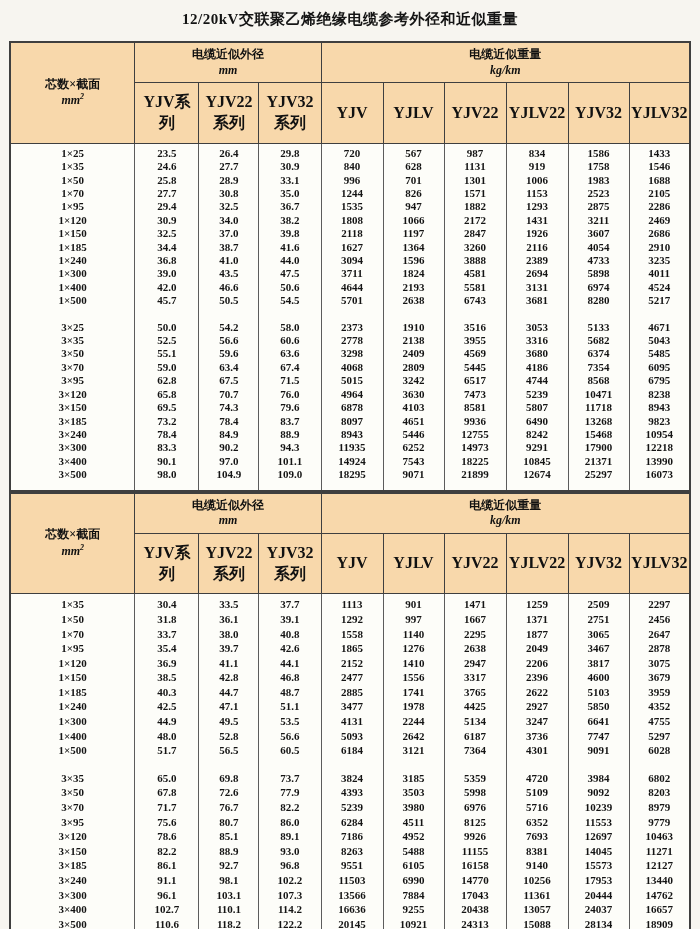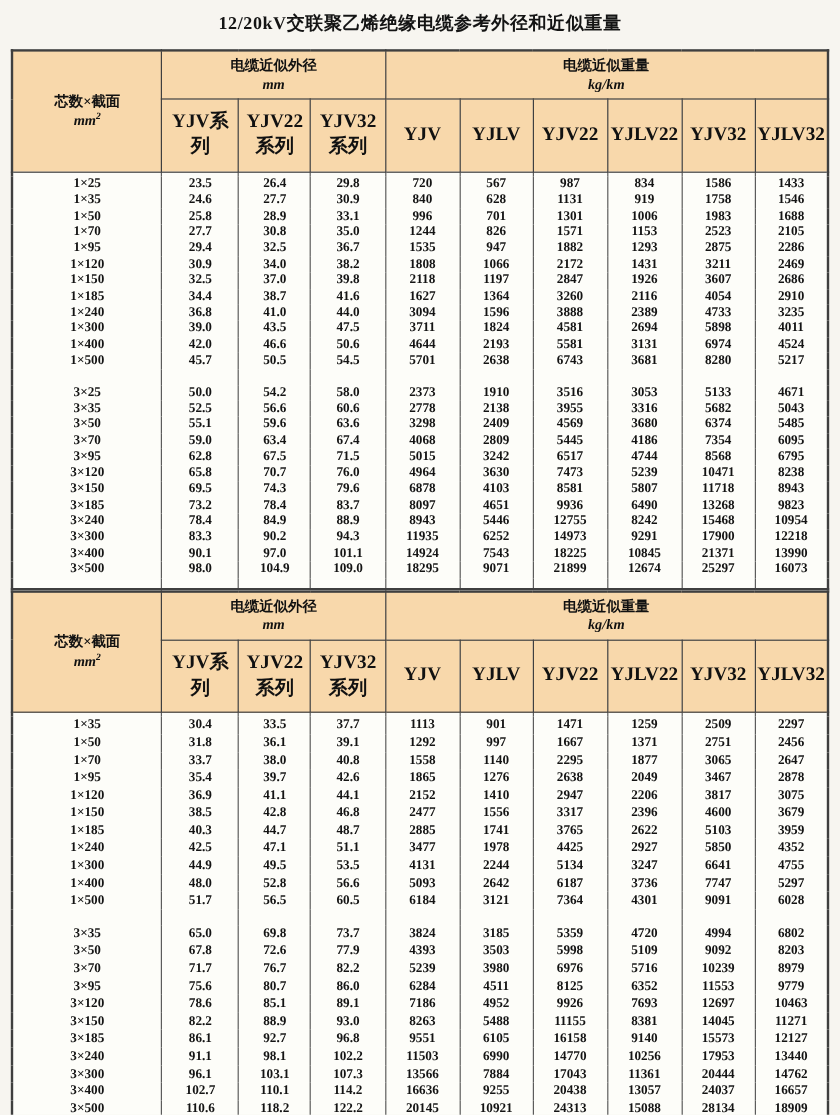--- a/index.html
+++ b/index.html
@@ -628,21 +628,21 @@
           </tr>
           <tr>
             <td>3×35</td>
             <td>65.0</td>
             <td>69.8</td>
             <td>73.7</td>
             <td>3824</td>
             <td>3185</td>
             <td>5359</td>
             <td>4720</td>
-            <td>4994</td>
+            <td>3984</td>
             <td>6802</td>
           </tr>
           <tr>
             <td>3×50</td>
             <td>67.8</td>
             <td>72.6</td>
             <td>77.9</td>
             <td>4393</td>
             <td>3503</td>
             <td>5998</td>

